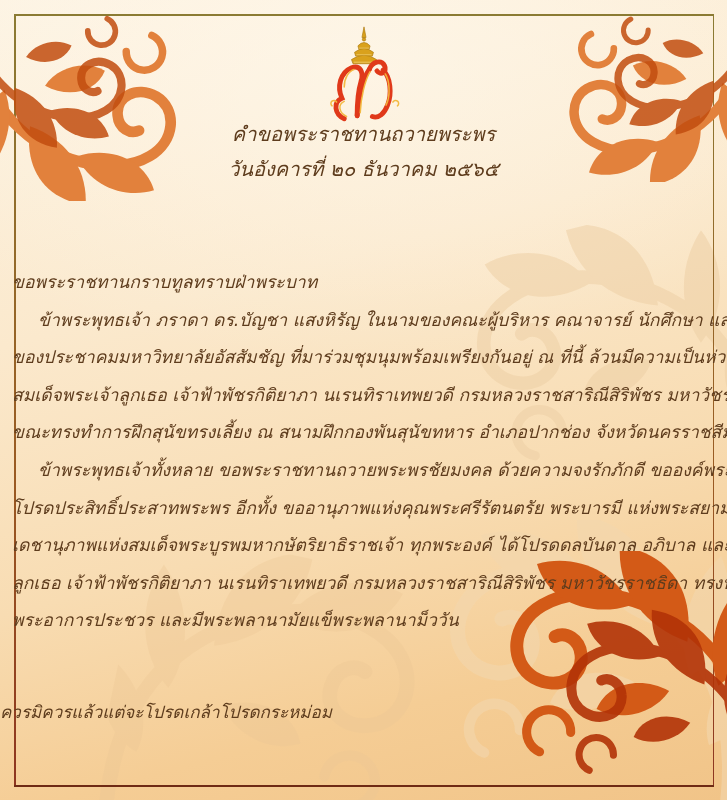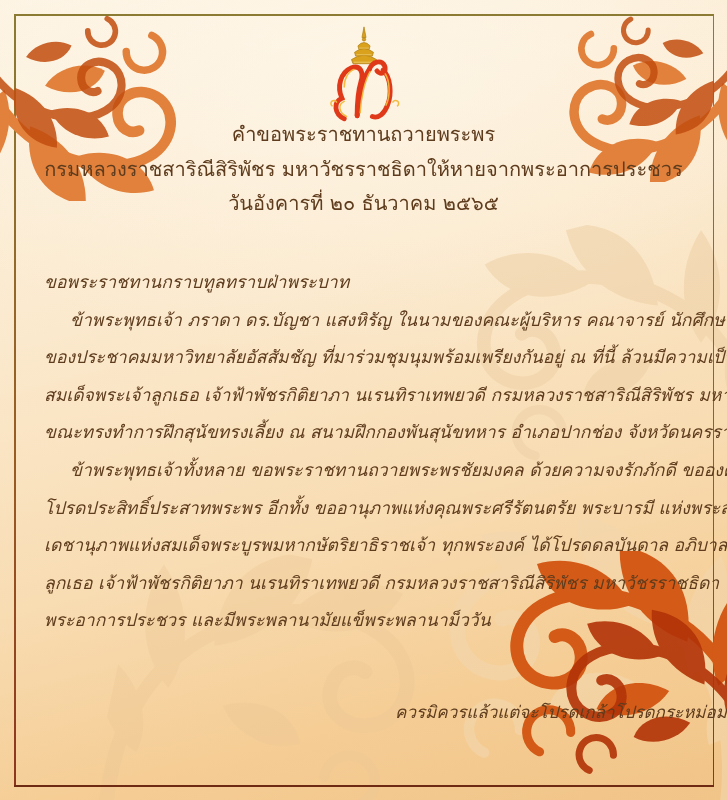--- a/index.html
+++ b/index.html
@@ -31,27 +31,27 @@
   .corner-tr{right:-30px;top:-28px;width:210px;height:210px;color:#e2813c;}
   .corner-br{right:-38px;bottom:-36px;width:285px;height:285px;color:#d35a17;}
   .inner-tone{color:#c24d0f;opacity:.85;}
   .inner-tone-deep{color:#b23307;opacity:.9;}
 
   
   .emblem{position:absolute;left:0;right:0;top:26px;display:flex;justify-content:center;z-index:4;}
 
   
   .title{position:absolute;left:0;right:0;top:117px;text-align:center;
-         font-size:20px;line-height:34.5px;z-index:5;white-space:nowrap;}
+         font-size:20px;line-height:34.5px;font-style:italic;z-index:5;white-space:nowrap;}
   .body{position:absolute;left:12px;right:6px;top:264px;
         font-size:17.5px;line-height:37.6px;font-style:italic;z-index:5;}
-  .body .line{white-space:nowrap;margin-left:32px;}
+  .body .line{white-space:nowrap;}
   .body .indent{padding-left:26px;}
-  .closing{position:absolute;left:0;right:0;top:700px;text-align:right;
-           font-size:17px;line-height:24px;font-style:italic;z-index:5;white-space:nowrap;padding-left:32px;}
+  .closing{position:absolute;left:0;right:0;top:700px;text-align:left;
+           font-size:17px;line-height:24px;font-style:italic;z-index:5;white-space:nowrap;}
 </style>
 </head>
 <body>
 
 <svg width="0" height="0" style="position:absolute">
   <defs>
     <g id="flourish-g" fill="currentColor" stroke="none">
       <path d="M16,214 C4,160 10,110 44,74 C80,36 138,22 172,42 C196,56 198,86 178,98 C160,108 140,98 142,80 C143,68 154,62 162,66" fill="none" stroke="currentColor" stroke-width="10" stroke-linecap="round"></path>
       <path d="M60,70 C54,30 74,2 112,-4 C114,30 94,58 60,70 Z"></path>
       <path d="M104,42 C116,14 148,2 176,10 C168,38 136,52 104,42 Z"></path>
@@ -127,21 +127,20 @@
         <path d="M45,114 C46,94 51,72 58,60"></path>
         <path d="M78,63 C84,72 85,92 79,104"></path>
         <path d="M14,100 a4,4 0 1,0 -6,5"></path>
         <path d="M88,100 a4,4 0 1,1 6,5"></path>
       </g>
     </svg>
   </div>
 
   <div class="title">
       <div class="">คำขอพระราชทานถวายพระพร</div>
-      <div class="">กรมหลวงราชสาริณีสิริพัชร มหาวัชรราชธิดาให้หายจากพระอาการประชวร</div>
       <div class="">วันอังคารที่ ๒๐ ธันวาคม ๒๕๖๕</div>
     </div>
 
   <div class="body">
       <div class="line">ขอพระราชทานกราบทูลทราบฝ่าพระบาท</div>
       <div class="line indent">ข้าพระพุทธเจ้า ภราดา ดร.บัญชา  แสงหิรัญ ในนามของคณะผู้บริหาร คณาจารย์ นักศึกษา และเจ้าหน้าที่ ในสังกัด</div>
       <div class="line">ของประชาคมมหาวิทยาลัยอัสสัมชัญ ที่มาร่วมชุมนุมพร้อมเพรียงกันอยู่ ณ ที่นี้ ล้วนมีความเป็นห่วง กังวลใจ ที่ได้รับทราบว่า</div>
       <div class="line">สมเด็จพระเจ้าลูกเธอ เจ้าฟ้าพัชรกิติยาภา นเรนทิราเทพยวดี กรมหลวงราชสาริณีสิริพัชร มหาวัชรราชธิดา ทรงพระประชวร</div>
       <div class="line">ขณะทรงทำการฝึกสุนัขทรงเลี้ยง ณ สนามฝึกกองพันสุนัขทหาร อำเภอปากช่อง จังหวัดนครราชสีมา</div>
       <div class="line indent">ข้าพระพุทธเจ้าทั้งหลาย ขอพระราชทานถวายพระพรชัยมงคล ด้วยความจงรักภักดี ขอองค์พระผู้เป็นเจ้าแห่งสรวงสวรรค์</div>

